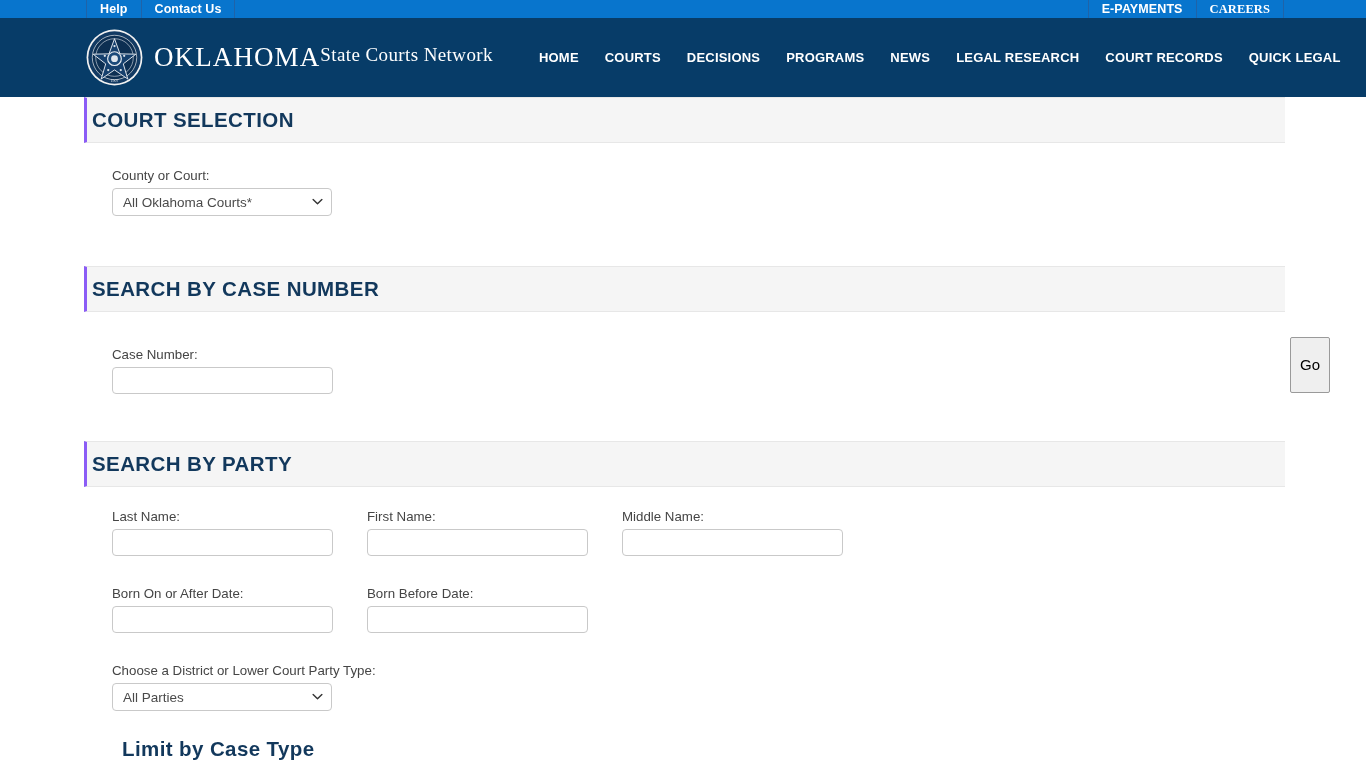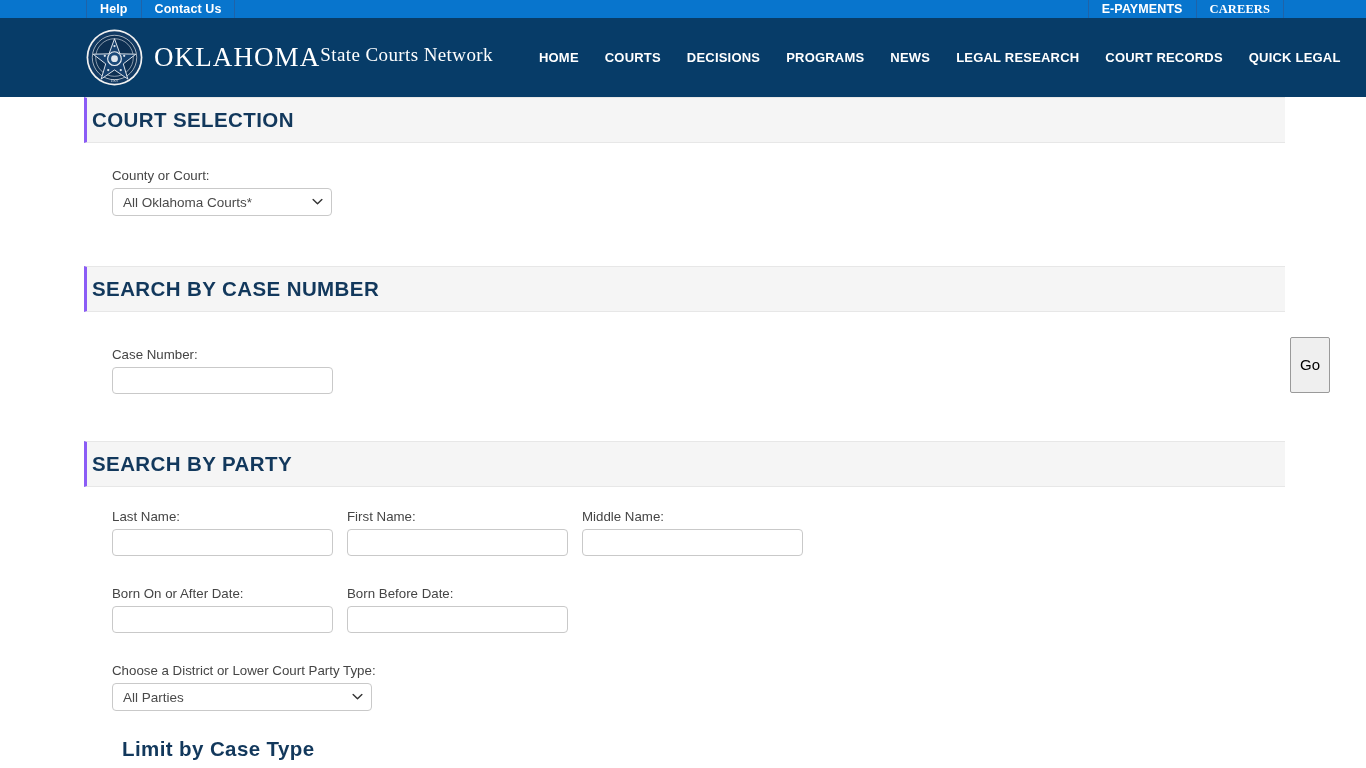--- a/index.html
+++ b/index.html
@@ -201,27 +201,27 @@
     border-radius: 2px;
     padding: 18px 9px;
     margin-left: auto;
     margin-bottom: 1px;
     cursor: pointer;
     line-height: 1.2;
   }
 
   
   #party-body { padding-top: 22px; }
-  .party-row { display: flex; gap: 14px; margin-bottom: 30px; }
+  .party-row { display: flex; gap: 34px; margin-bottom: 30px; }
   .party-row .f-last .txt-input  { width: 221px; }
   .party-row .f-first .txt-input { width: 221px; }
   .party-row .f-mid .txt-input   { width: 221px; }
   .party-row .f-bafter .txt-input { width: 221px; }
   .party-row .f-bbefore .txt-input { width: 221px; }
-  #party-type-group .sel { width: 260px; }
+  #party-type-group .sel { width: 220px; }
   .partial-head {
     margin-top: 26px;
     font-size: 20.5px;
     font-weight: bold;
     color: #12385c;
     letter-spacing: 0.4px;
     margin-left: 10px;
   }
 </style>
 </head>

